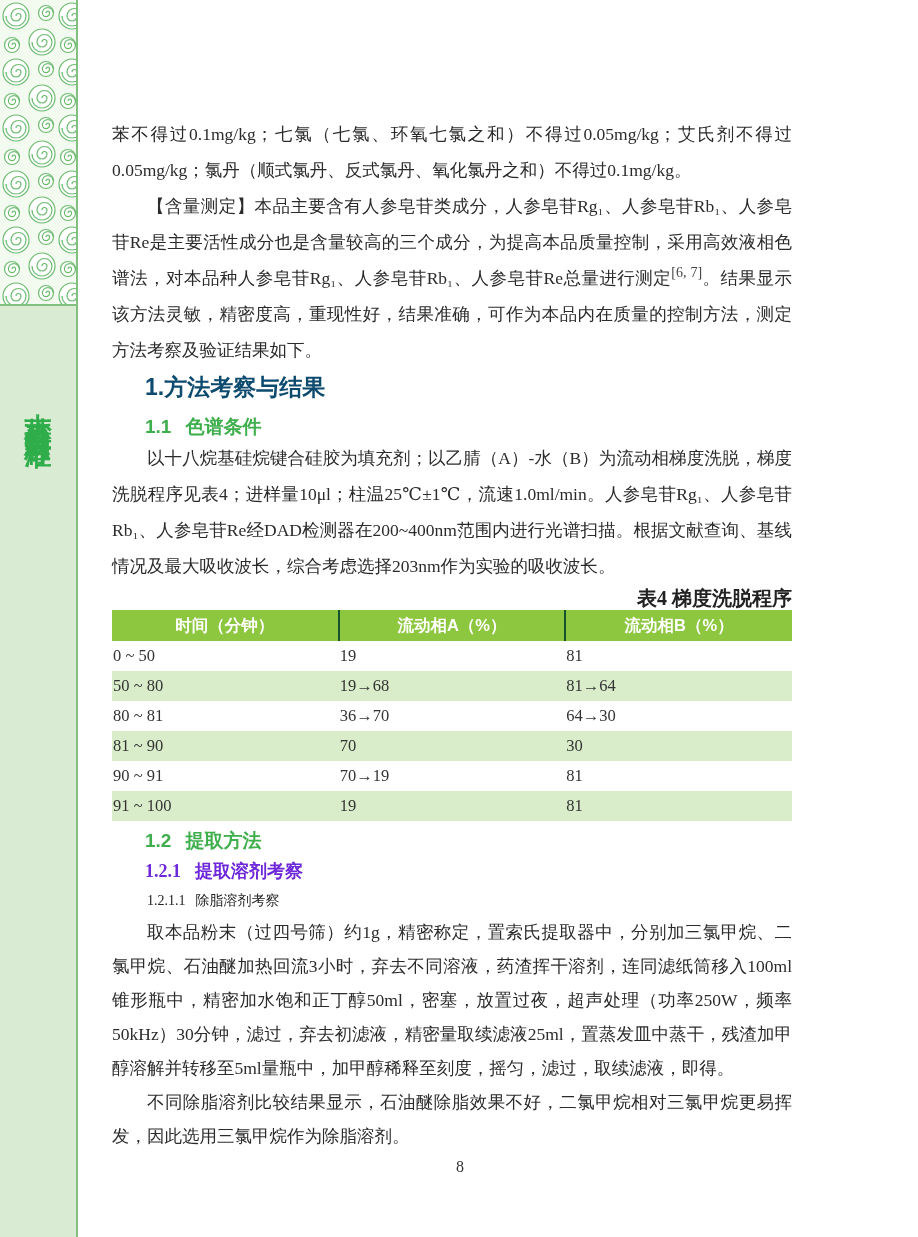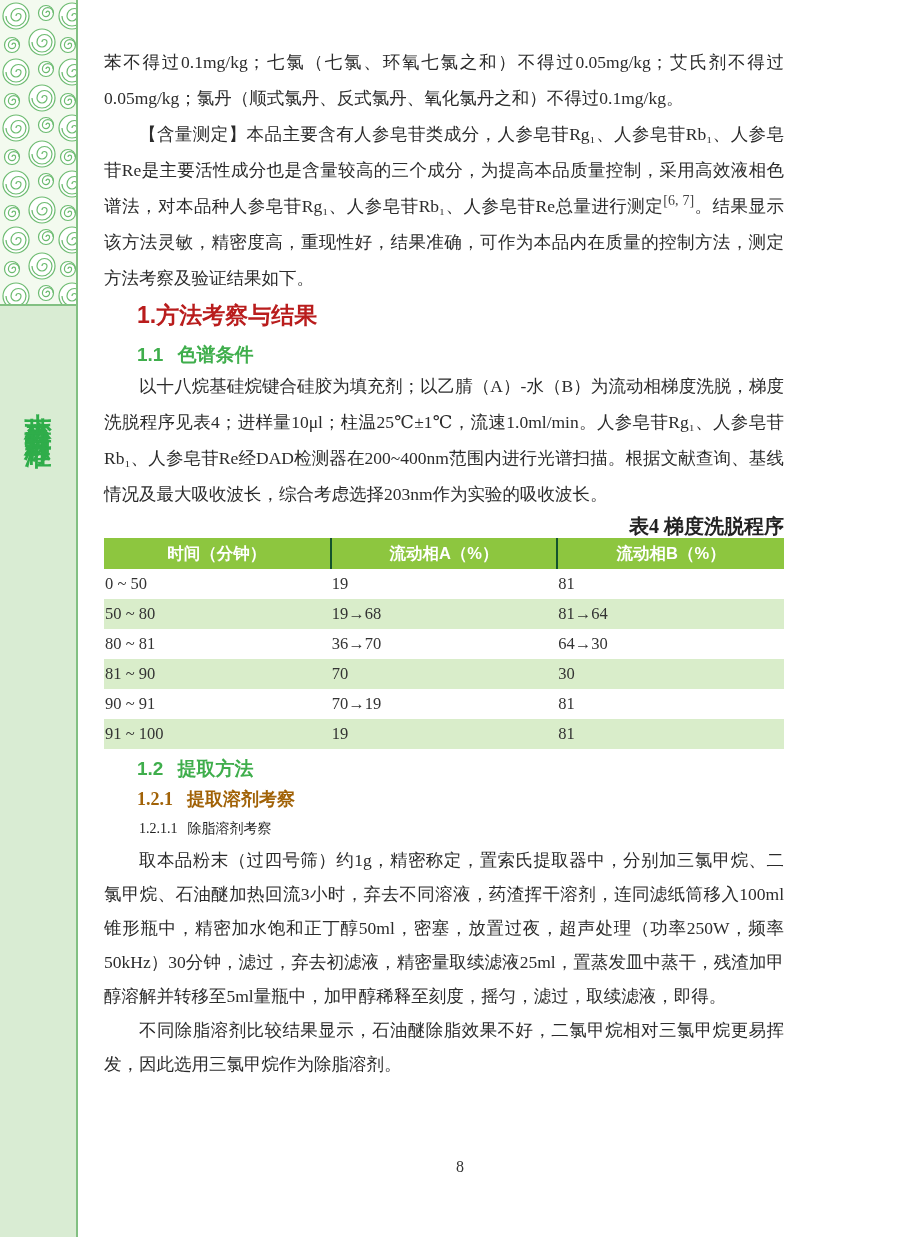--- a/index.html
+++ b/index.html
@@ -13,35 +13,35 @@
     background:#d9ecd3;border-right:2px solid #82c082;box-sizing:border-box;
   }
   .pattern-band{position:absolute;left:0;top:0;width:76px;height:306px;border-bottom:2px solid #82c082;box-sizing:border-box;overflow:hidden;}
   .vtitle{
     position:absolute;top:392px;left:50%;transform:translateX(-50%);
     writing-mode:vertical-rl;text-orientation:upright;
     font-family:"Liberation Sans","DejaVu Sans",sans-serif;
     font-weight:bold;font-size:27px;letter-spacing:4px;color:#2fad4a;white-space:nowrap;
   }
   
-  .content{position:absolute;left:104px;top:0;width:680px;padding-top:44px;}
+  .content{position:absolute;left:112px;top:0;width:680px;padding-top:116px;}
   .body-text{font-size:17.5px;line-height:36px;text-align:justify;margin:0;color:#2b2b2b;}
   .indent{text-indent:2em;}
   .tight{line-height:34px;}
   sup.ref{font-size:14px;vertical-align:super;line-height:0;color:#444;}
   .h1{
     font-family:"Liberation Sans","DejaVu Sans",sans-serif;
-    color:#b91c1c;font-size:23px;font-weight:bold;line-height:30px;margin:4px 0 0 33px;
+    color:#0c4a6e;font-size:23px;font-weight:bold;line-height:30px;margin:4px 0 0 33px;
   }
   .h2{
     font-family:"Liberation Sans","DejaVu Sans",sans-serif;
     color:#3fae4c;font-size:19px;font-weight:bold;line-height:26px;margin:12px 0 0 33px;
   }
   .h2.second{margin-top:6px;line-height:28px;}
-  .h3{font-size:18px;font-weight:bold;line-height:28px;margin:2px 0 0 33px;color:#a16207;}
+  .h3{font-size:18px;font-weight:bold;line-height:28px;margin:2px 0 0 33px;color:#6d28d9;}
   .h4{font-size:14px;font-weight:normal;line-height:28px;margin:2px 0 0 35px;color:#222;}
   .hnum{margin-right:14px;}
   .hnum.small{margin-right:10px;}
   
   .tcaption{font-size:20px;font-weight:bold;text-align:right;line-height:24px;margin-top:2px;color:#222;}
   table.gradient{width:680px;border-collapse:collapse;table-layout:fixed;font-size:16.5px;}
   table.gradient th{
     background:#8dc63f;color:#ffffff;font-weight:bold;height:29px;
     font-family:"Liberation Sans","DejaVu Sans",sans-serif;font-size:16.5px;
     border-left:2px solid #14532d;

